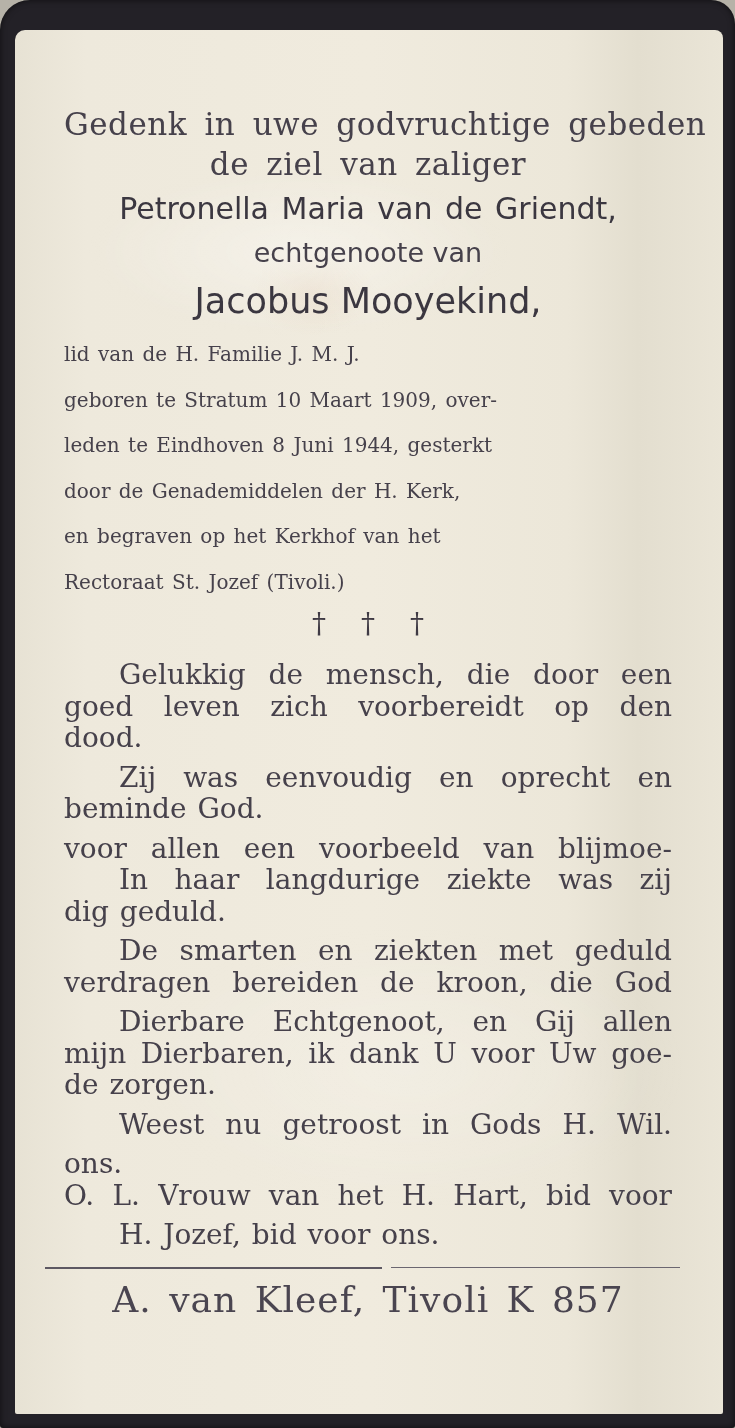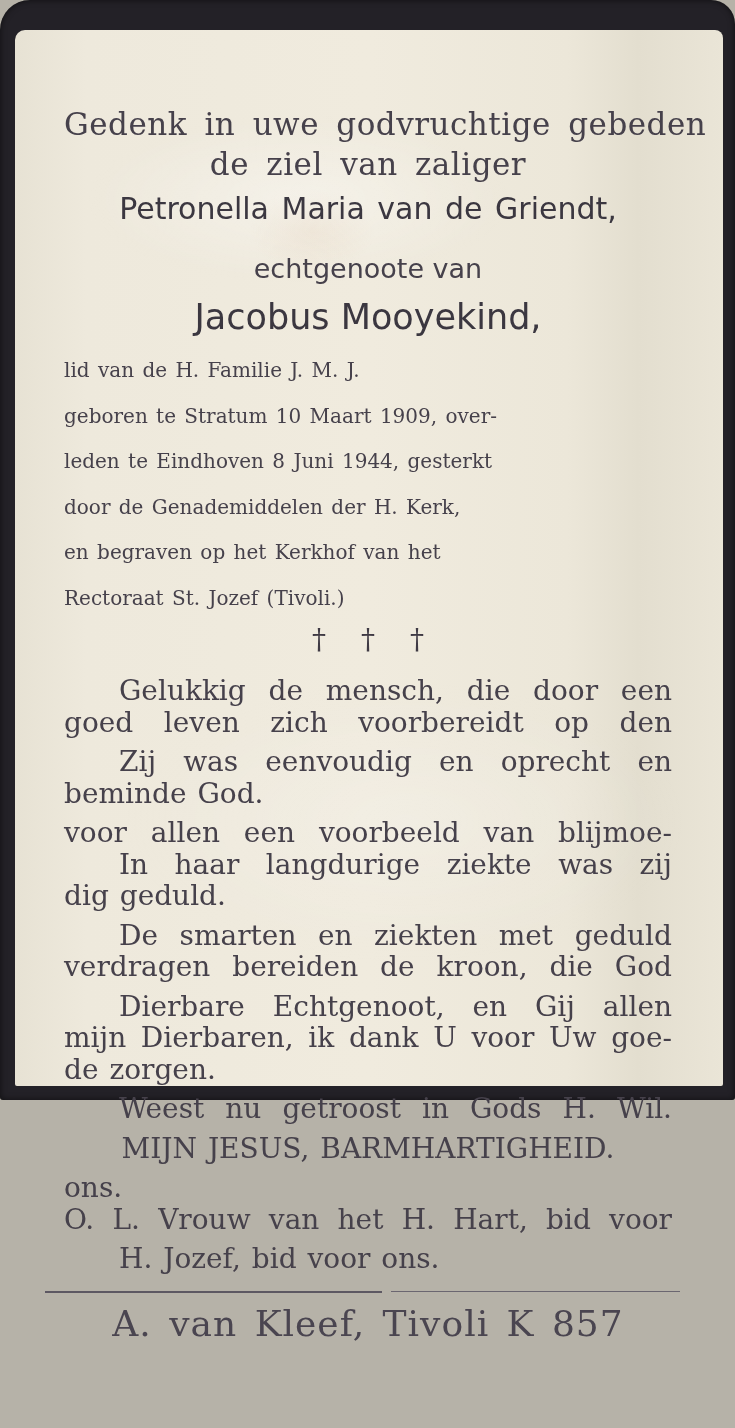--- a/index.html
+++ b/index.html
@@ -2,21 +2,21 @@
 <html><head>
 <meta charset="utf-8">
 <style>
   html, body { margin: 0; padding: 0; }
   body {
     width: 735px; height: 1428px;
     background: #b6b2a8;
     font-family: "DejaVu Serif", serif;
     overflow: hidden;
   }
-  .scan { position: relative; width: 735px; height: 1100px; }
+  .scan { position: relative; width: 735px; height: 1428px; }
 
   
   .card {
     position: absolute; inset: 0;
     background: #232127;
     border-radius: 30px 24px 3px 3px;
     box-shadow: inset 0 0 6px rgba(0,0,0,.6);
   }
   
   .paper {
@@ -45,21 +45,21 @@
   }
   .intro.first { margin-top: 74px; }
 
   .name {
     font-family: "DejaVu Sans", sans-serif; font-weight: normal;
     font-size: 30px; line-height: 44px; text-align: center;
     color: #3b3740; white-space: nowrap; word-spacing: 3px; margin-top: 3px;
   }
   .relation {
     font-family: "DejaVu Sans", sans-serif;
-    font-size: 27px; line-height: 40px; text-align: center; margin-top: 18px;
+    font-size: 27px; line-height: 40px; text-align: center; margin-top: 2px;
   }
   .spouse {
     font-family: "DejaVu Sans", sans-serif;
     font-size: 35px; line-height: 50px; text-align: center;
     color: #3b3740; margin-top: 3px;
   }
 
   .details { margin-top: 3px; }
   .dline {
     font-size: 20px; line-height: 33.5px; text-align: left;
@@ -121,20 +121,21 @@
             <div class="dline">en begraven op het Kerkhof van het</div>
             <div class="dline">Rectoraat St. Jozef (Tivoli.)</div>
           </div>
 
         <div class="crosses">† † †</div>
 
         <div class="paragraphs">
             <div class="para">
               <div class="pline indent">Gelukkig de mensch, die door een</div>
               <div class="pline">goed leven zich voorbereidt op den</div>
+              <div class="pline last">dood.</div>
             </div>
             <div class="para">
               <div class="pline indent">Zij was eenvoudig en oprecht en</div>
               <div class="pline last">beminde God.</div>
             </div>
             <div class="para">
               <div class="pline">voor allen een voorbeeld van blijmoe-</div>
               <div class="pline indent">In haar langdurige ziekte was zij</div>
               <div class="pline last">dig geduld.</div>
             </div>
@@ -142,23 +143,20 @@
               <div class="pline indent">De smarten en ziekten met geduld</div>
               <div class="pline">verdragen bereiden de kroon, die God</div>
             </div>
             <div class="para">
               <div class="pline indent">Dierbare Echtgenoot, en Gij allen</div>
               <div class="pline">mijn Dierbaren, ik dank U voor Uw goe-</div>
               <div class="pline last">de zorgen.</div>
             </div>
             <div class="para">
               <div class="pline indent">Weest nu getroost in Gods H. Wil.</div>
-            </div>
-            <div class="para center">
-              <div class="pline last">MIJN JESUS, BARMHARTIGHEID.</div>
             </div>
             <div class="para">
               <div class="pline last">ons.</div>
               <div class="pline">O. L. Vrouw van het H. Hart, bid voor</div>
             </div>
             <div class="para">
               <div class="pline last indent">H. Jozef, bid voor ons.</div>
             </div>
           </div>
 

